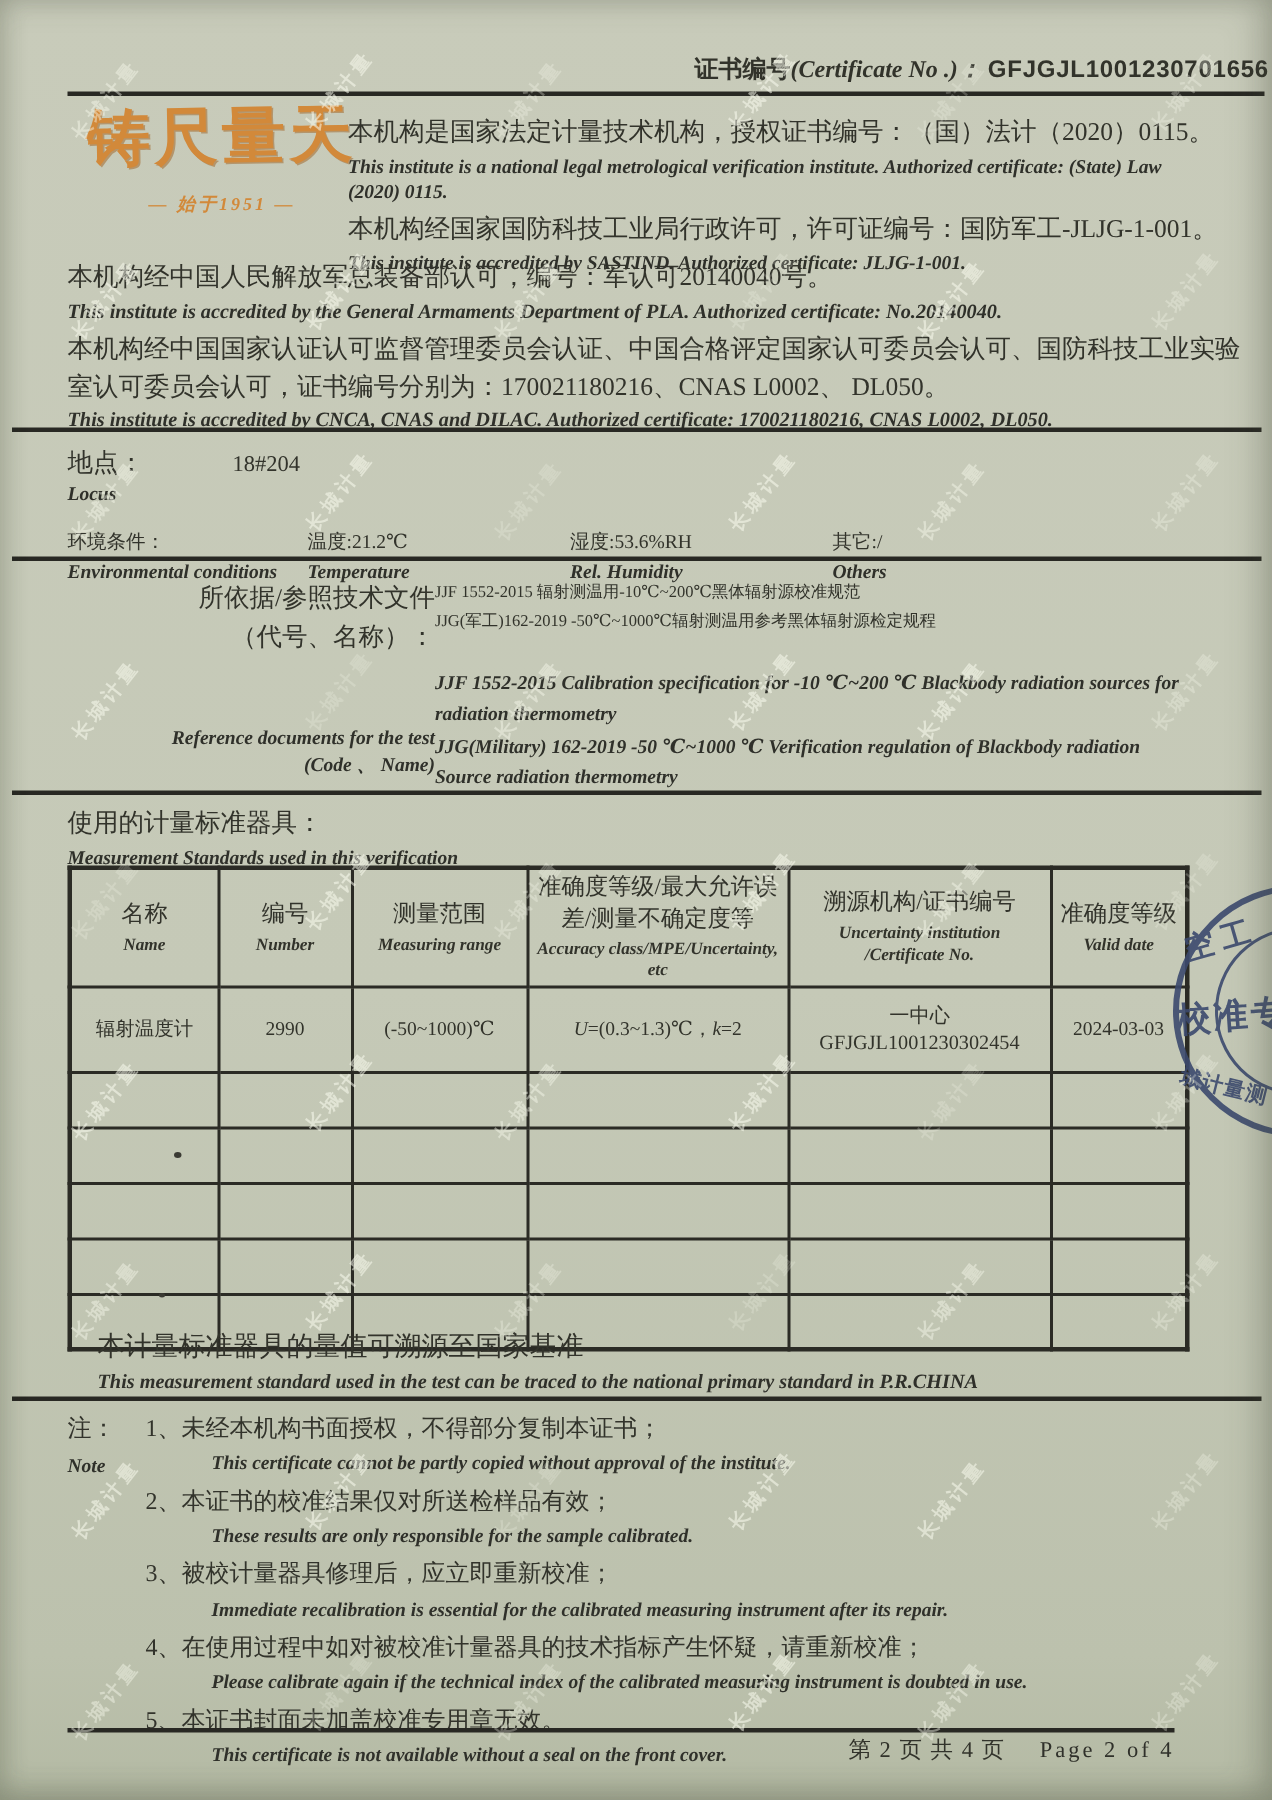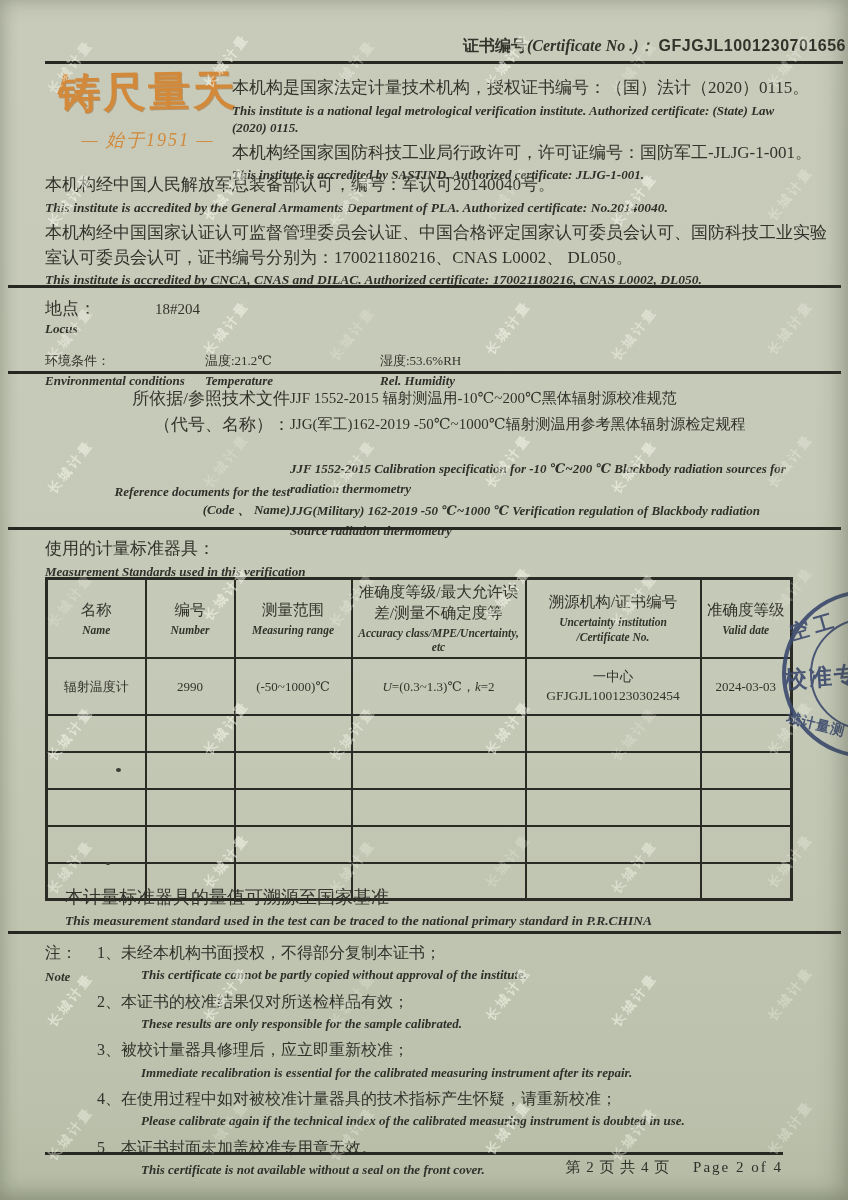--- a/index.html
+++ b/index.html
@@ -35,21 +35,21 @@
   .abs{position:absolute;z-index:1;}
   
   .cert-line{top:36px;left:463px;font-size:16px;white-space:nowrap;}
   .cert-line .lbl-zh{font-weight:bold;}
   .cert-line .lbl-en{font-style:italic;font-weight:bold;}
   .cert-line .num{font-family:"Liberation Sans","DejaVu Sans",sans-serif;font-weight:bold;letter-spacing:.5px;}
   
   .logo{top:70px;left:58px;width:180px;text-align:center;}
   .logo-cal{font-size:42px;font-weight:900;color:#d2893a;letter-spacing:3px;line-height:1.05;
             text-shadow:1px 1px 0 rgba(160,95,30,.5);transform:rotate(-1deg);white-space:nowrap;}
-  .logo-since{margin-top:14px;font-size:18px;color:#d2893a;font-weight:normal;font-style:italic;letter-spacing:2px;}
+  .logo-since{margin-top:14px;font-size:12px;color:#d2893a;font-weight:bold;font-style:italic;letter-spacing:2px;}
   
   .intro{top:76px;left:232px;width:600px;}
   .intro .zh{margin:0 0 1px 0;}
   .intro .en{margin:0 0 4px 0;width:560px;}
   .fullparas{top:172px;left:45px;width:792px;}
   .fullparas .zh{margin:1px 0 1px 0;}
   .fullparas .en{margin:0 0 4px 0;font-size:13.5px;}
   
   .locus{top:297px;left:45px;width:790px;}
   .locus-row .lab{font-size:17px;}
@@ -58,21 +58,21 @@
   .env-col{display:flex;flex-direction:column;}
   .env-col .zh{font-size:13px;}
   .env-col .en{margin-top:2px;}
   .c0{width:160px;} .c1{width:175px;} .c2{width:175px;} .c3{width:160px;}
   
   .ref{top:386px;left:45px;width:792px;display:flex;}
   .ref-label{width:245px;text-align:right;}
   .ref-label .zh{line-height:1.5;}
   .ref-label .en{margin-top:46px;line-height:1.4;}
   .ref-content{flex:1;}
-  .ref-content .zh{font-size:15px;line-height:1.7;}
+  .ref-content .zh{font-size:11px;line-height:1.7;}
   .ref-content .en{margin-top:22px;width:505px;line-height:1.55;}
   .ref-content .en + .en{margin-top:2px;}
   
   .std-title{top:537px;left:45px;}
   .std-title .en{margin-top:1px;}
   table.std{position:absolute;top:577px;left:45px;z-index:1;border-collapse:collapse;table-layout:fixed;width:745px;}
   table.std{border:3px solid #2b2b25;}
   table.std th,table.std td{border:2.5px solid #2b2b25;padding:2px 3px;text-align:center;vertical-align:middle;}
   table.std thead tr{height:58px;}
   table.std .datarow{height:57px;}
@@ -208,20 +208,24 @@
         <span class="en">Environmental conditions</span>
       </div>
       <div class="env-col c1">
         <span class="zh">温度:21.2℃</span>
         <span class="en">Temperature</span>
       </div>
       <div class="env-col c2">
         <span class="zh">湿度:53.6%RH</span>
         <span class="en">Rel. Humidity</span>
       </div>
+      <div class="env-col c3">
+        <span class="zh">其它:/</span>
+        <span class="en">Others</span>
+      </div>
     </div>
   </div>
 
   <div class="rule" style="top:371px;left:8px;width:833px;"></div>
 
   <div class="abs ref">
     <div class="ref-label">
       <div class="zh">所依据/参照技术文件</div>
       <div class="zh">（代号、名称）：</div>
       <div class="en">Reference documents for the test</div>

